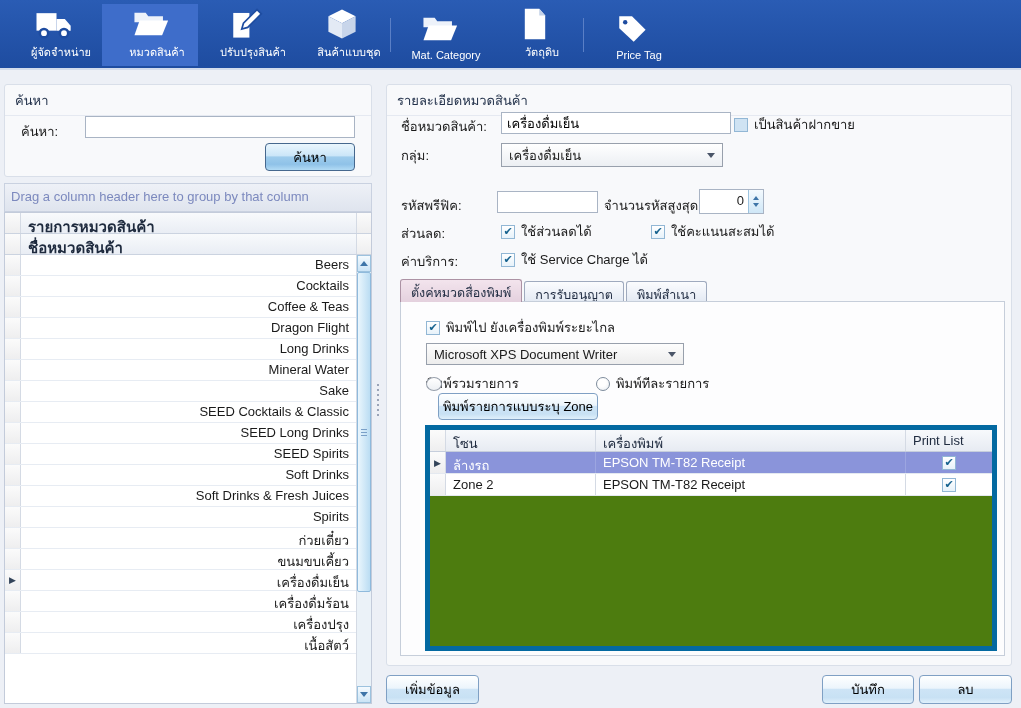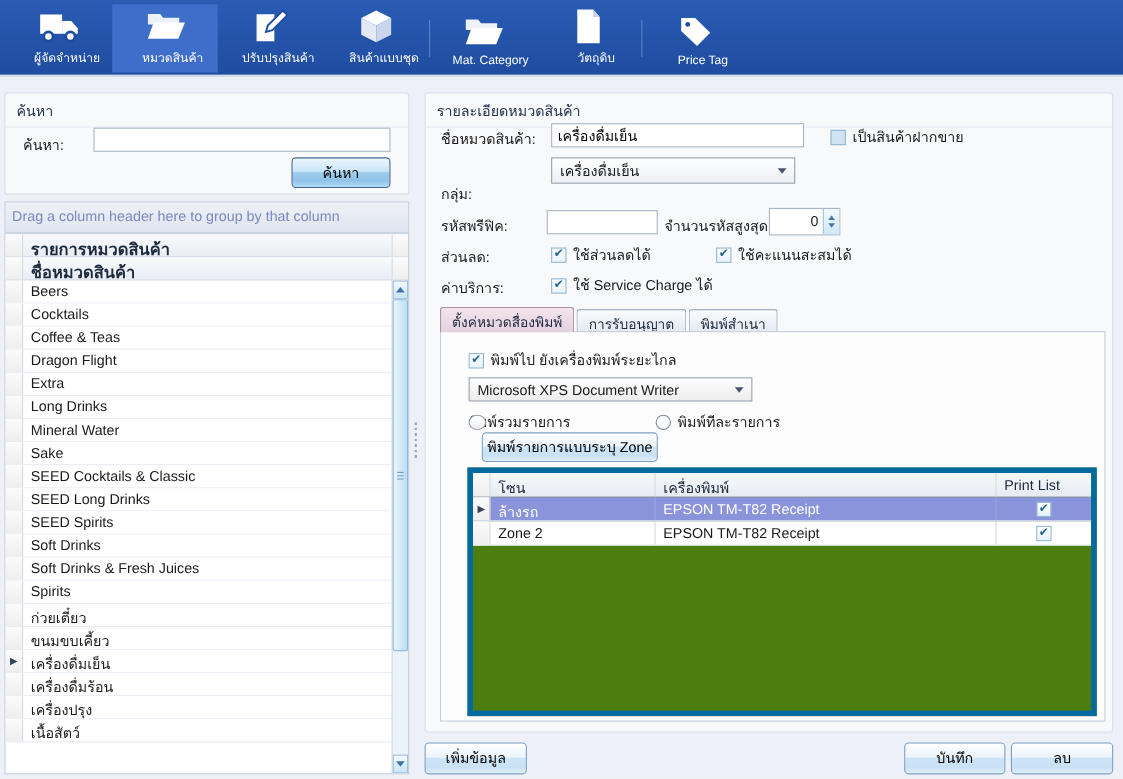--- a/index.html
+++ b/index.html
@@ -54,21 +54,21 @@
   #lgrid { position:absolute; left:4px; top:212px; width:368px; height:492px;
            border:1px solid #C3CBDA; background:#fff; overflow:hidden; }
   .lband,.lcolh { display:flex; height:21px;
            background:linear-gradient(#F8FAFC,#E9EDF4);
            border-bottom:1px solid #CBD3E0; font-size:15px; font-weight:700; color:#1E2A3E; }
   .lind { width:16px; flex:0 0 16px; border-right:1px solid #D4DAE4;
           background:linear-gradient(#FBFBFB,#EEEEEF); display:flex; align-items:center; justify-content:center; }
   .ltxt { flex:1; padding:2px 7px; white-space:nowrap; overflow:hidden; }
   .lright { width:15px; flex:0 0 15px; border-left:1px solid #D4DAE4;
             background:linear-gradient(#FBFBFB,#EEEEEF); }
-  #lrows { position:absolute; top:42px; bottom:0; left:0; right:15px; overflow:hidden; }
+  #lrows { position:absolute; top:42px; bottom:0; left:0; right:15px; overflow:hidden;text-align:right; }
   .lrow { display:flex; height:21px; border-bottom:1px solid #E7ECF3; font-size:13px; background:#fff; }
   .lrow .lind { border-bottom:none; }
   .lrow-arrow { font-size:9px; color:#33445A; }
 
   
   .vsb { position:absolute; top:42px; right:0; width:15px; bottom:0;
          background:#EBF2F8; border-left:1px solid #D4DAE4; }
   .sb-btn { position:absolute; left:0; right:0; height:17px;
             background:linear-gradient(#F4FAFE,#CBE4F6);
             border:1px solid #9CC2DE; display:flex; align-items:center; justify-content:center; }
@@ -246,24 +246,20 @@
         <div class="lrow">
           <div class="lind"></div>
           <div class="ltxt">Coffee &amp; Teas</div>
         </div>
         <div class="lrow">
           <div class="lind"></div>
           <div class="ltxt">Dragon Flight</div>
         </div>
         <div class="lrow">
           <div class="lind"></div>
-          <div class="ltxt">Extra</div>
-        </div>
-        <div class="lrow">
-          <div class="lind"></div>
           <div class="ltxt">Long Drinks</div>
         </div>
         <div class="lrow">
           <div class="lind"></div>
           <div class="ltxt">Mineral Water</div>
         </div>
         <div class="lrow">
           <div class="lind"></div>
           <div class="ltxt">Sake</div>
         </div>
@@ -333,26 +329,26 @@
 
   <div id="splitter">
       <div class="dots"></div>
     </div>
 
   <div class="gbox" style="left:386px; top:84px; width:626px; height:582px;">
     <div class="gbox-title">รายละเอียดหมวดสินค้า</div>
 
     <div class="lbl" style="left:14px; top:31px;">ชื่อหมวดสินค้า:</div>
     <input class="tin" style="left: 114px; top: 27px; width: 230px; height: 22px;" value="เครื่องดื่มเย็น">
-    <div class="cbrow" style="left:368px; top:29px;justify-content:flex-end;">
+    <div class="cbrow" style="left:347px; top:29px;justify-content:flex-end;">
       <span class="cb"></span>
       <span>เป็นสินค้าฝากขาย</span>
     </div>
 
-    <div class="lbl" style="left:14px; top:81px;">กลุ่ม:</div>
+    <div class="lbl" style="left:14px; top:60px;">กลุ่ม:</div>
     <div class="sel" style="left:114px; top:58px; width:222px; height:24px;">
       <span>เครื่องดื่มเย็น</span>
       <span class="chev"></span>
     </div>
 
     <div class="lbl" style="left:14px; top:110px;">รหัสพรีฟิค:</div>
     <input class="tin" style="left: 110px; top: 106px; width: 101px; height: 22px;" value="">
     <div class="lbl" style="left:217px; top:110px;">จำนวนรหัสสูงสุด:</div>
     <div class="spin" style="left:312px; top:104px; width:65px; height:25px;">
       <div class="val">0</div>

